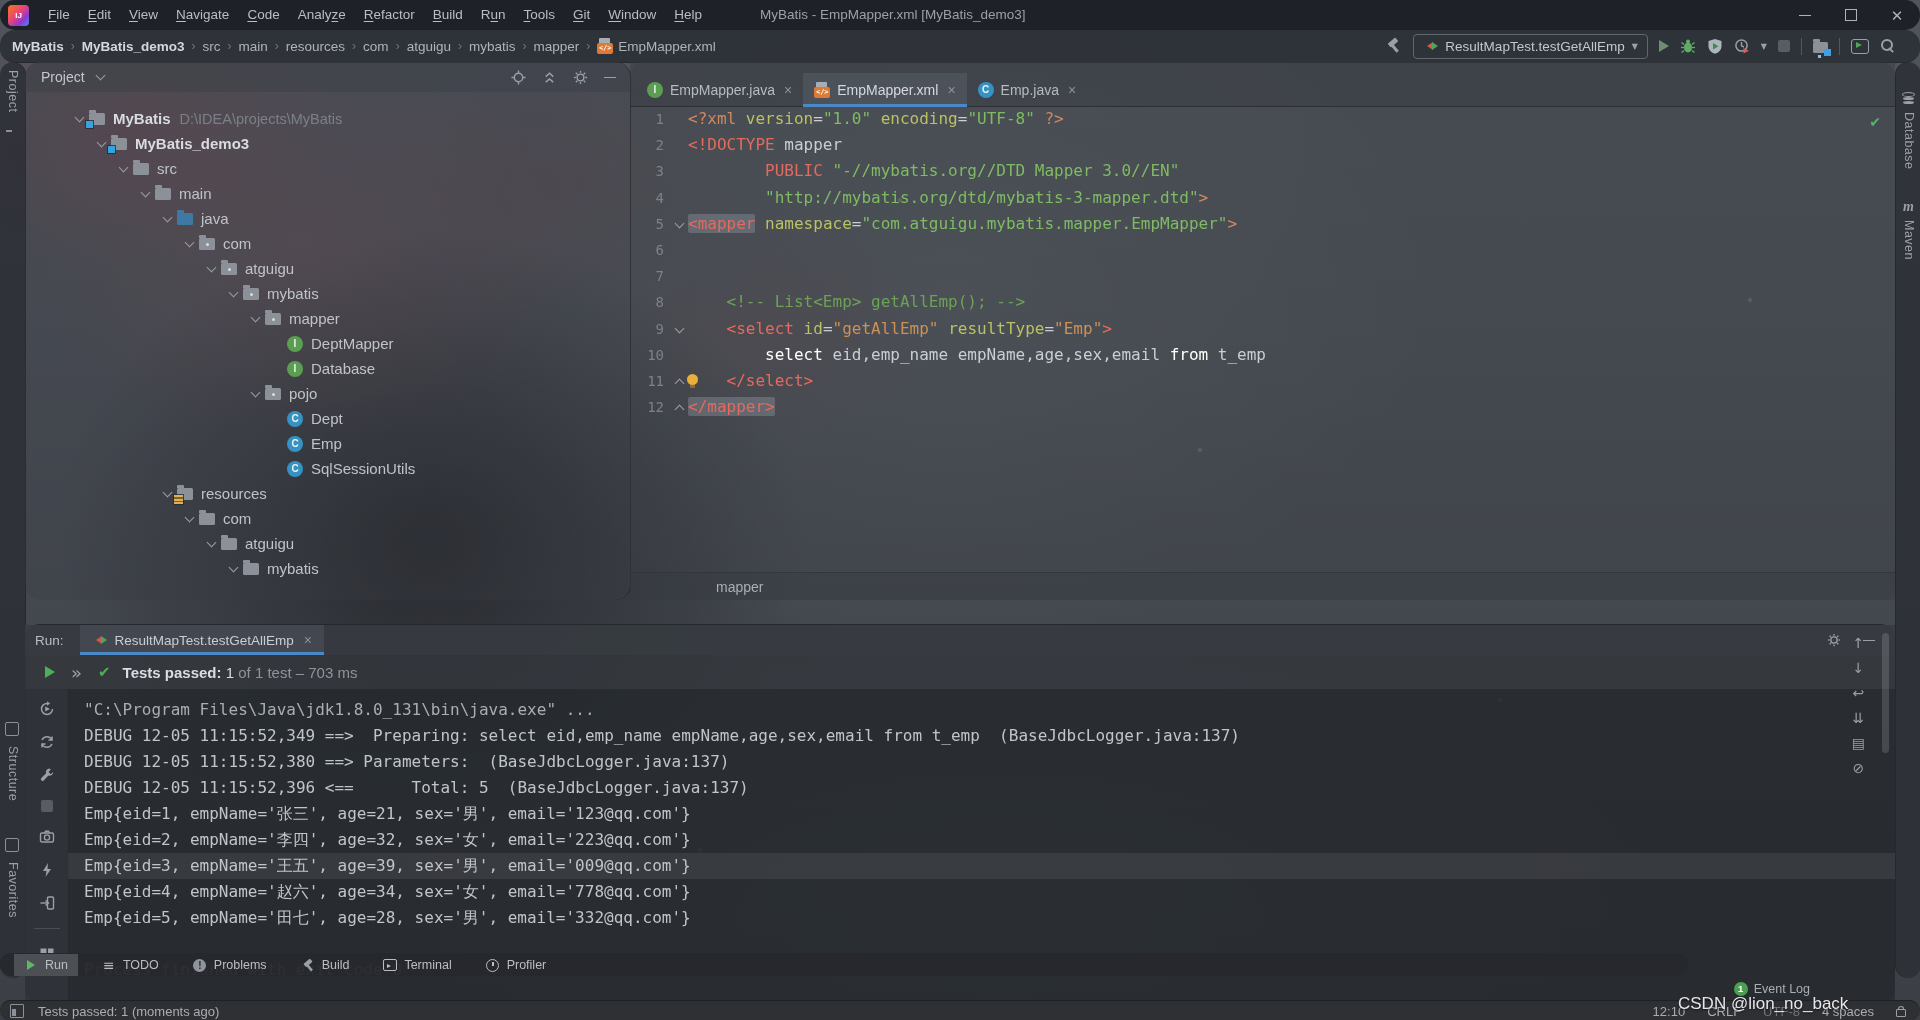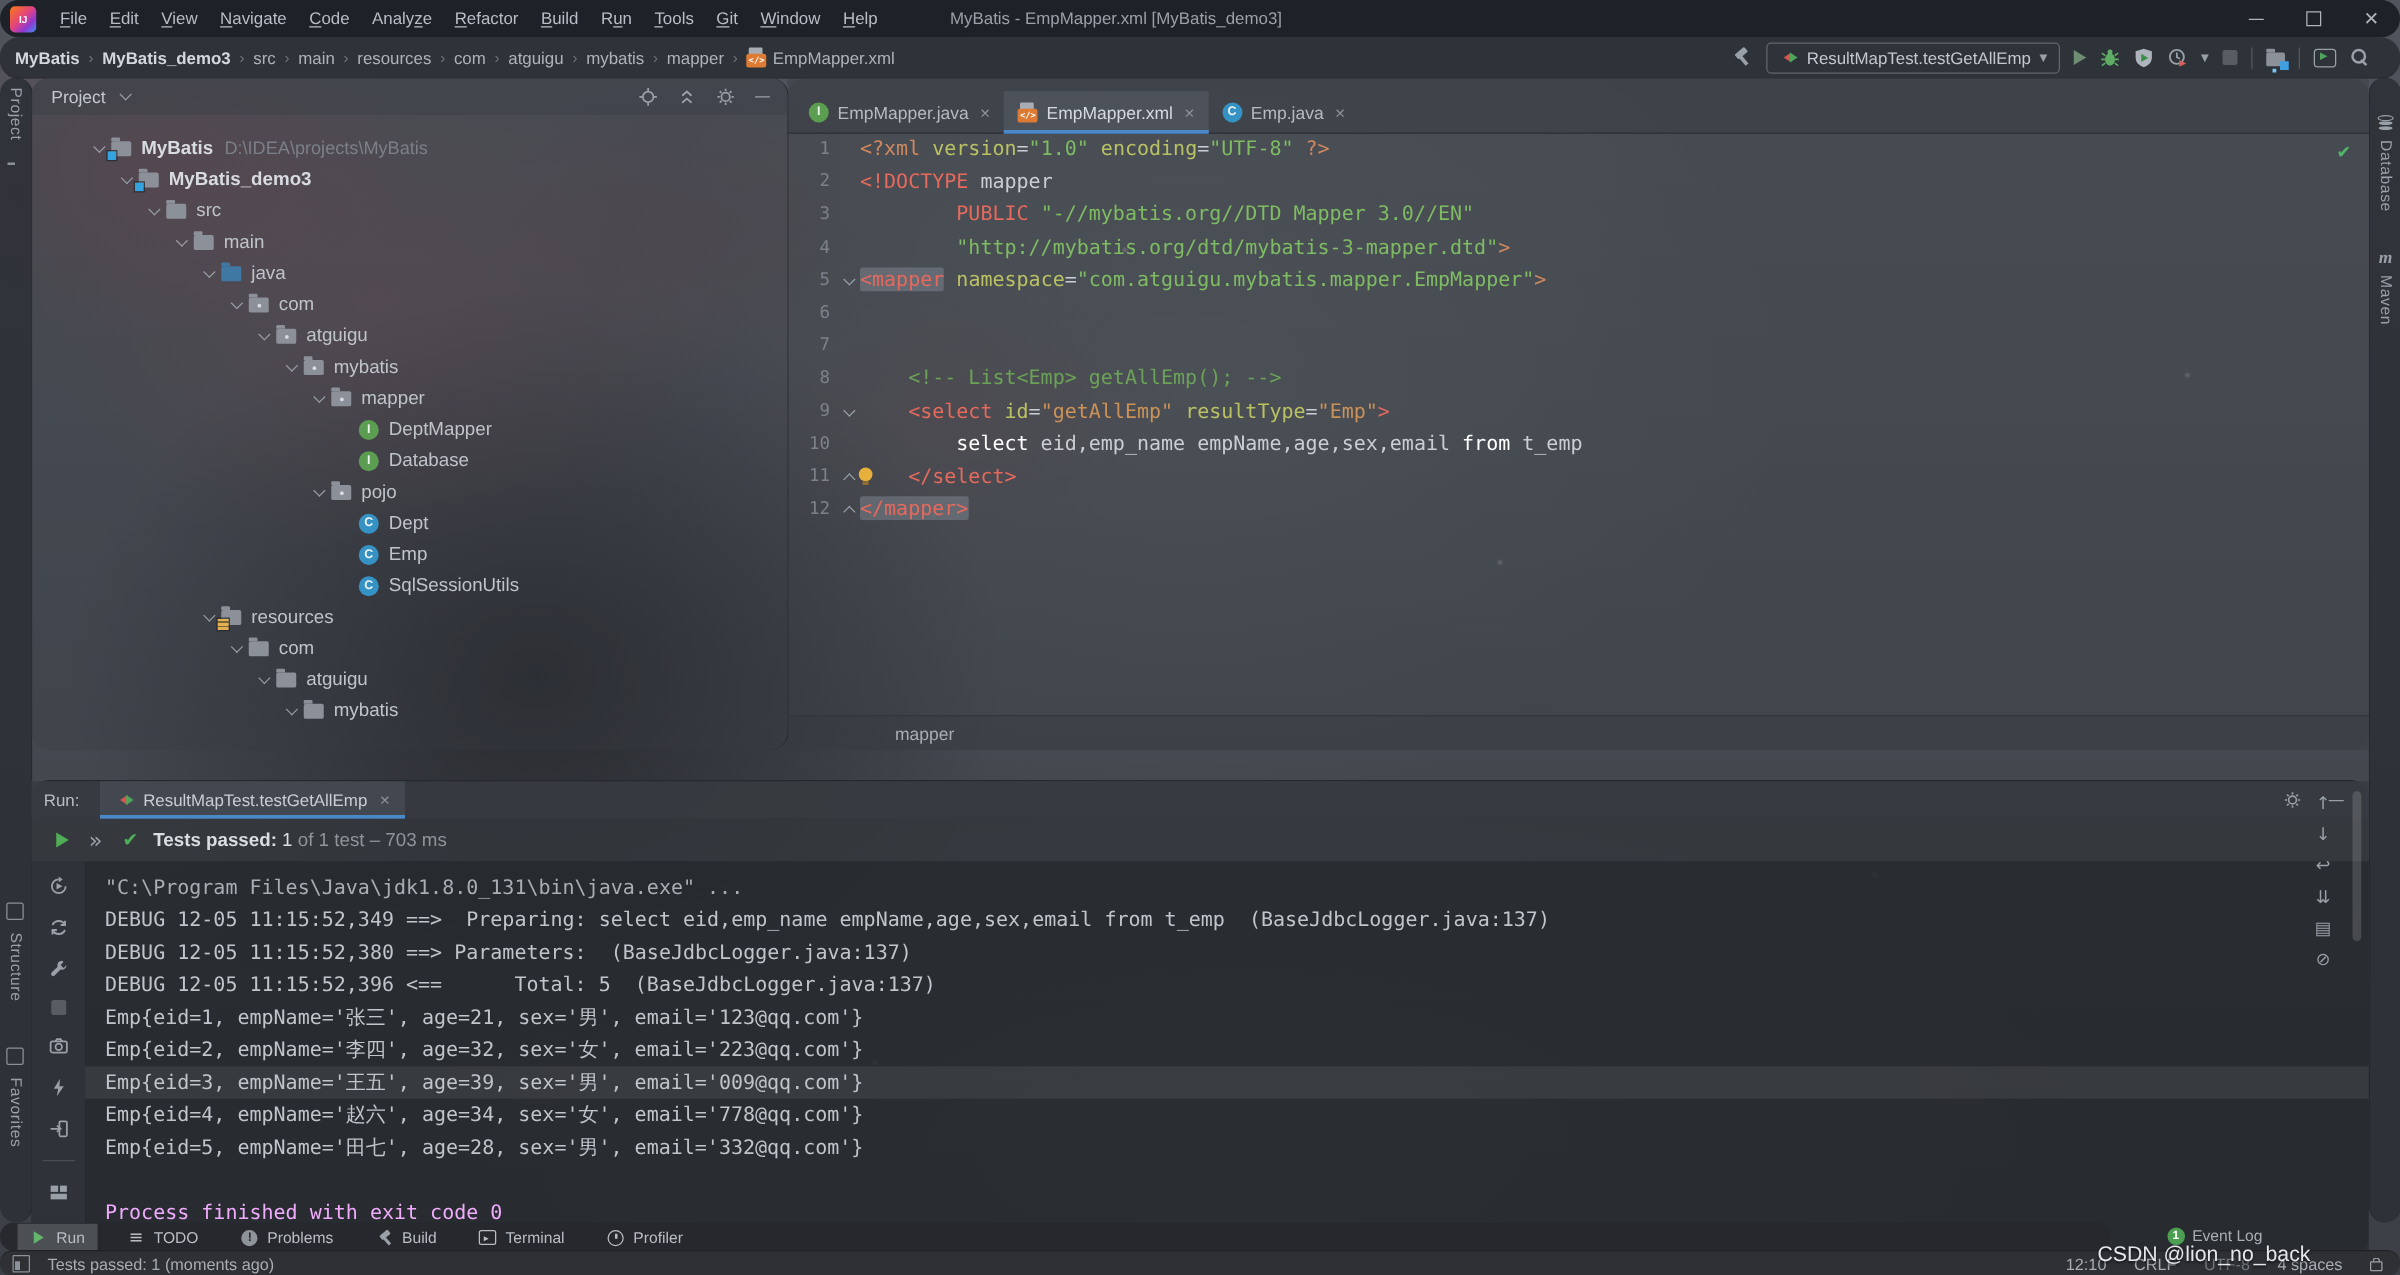--- a/index.html
+++ b/index.html
@@ -129,21 +129,21 @@
   #run-toolbar svg{display:block;}
   .tb-sep{width:26px;height:1px;background:#4a4e54;}
   #console{position:absolute;left:43px;top:64px;right:0;bottom:0;background:rgba(38,41,46,.72);padding-top:8px;overflow:hidden;}
   .console-line{height:26px;line-height:26px;white-space:pre;font-family:"DejaVu Sans Mono",monospace;font-size:16px;color:#c0c4cb;padding-left:16px;}
   .console-line.dim{color:#a9adb4;}
   .console-line.bright{color:#f0abfc;}
   .console-line.hl{background:rgba(255,255,255,.07);}
   #console-icons{position:absolute;right:30px;top:10px;display:flex;flex-direction:column;gap:9px;align-items:center;font-family:"DejaVu Sans",sans-serif;color:#9aa0a8;font-size:14px;}
   #console-scroll{position:absolute;right:6px;top:8px;width:7px;height:120px;background:rgba(255,255,255,.14);border-radius:4px;}
   
-  #bottombar{left:0;top:978px;width:1688px;height:22px;background:rgba(38,41,45,.96);border-top:1px solid #26282d;display:flex;align-items:flex-end;}
+  #bottombar{left:0;top:953px;width:1688px;height:22px;background:rgba(38,41,45,.96);border-top:1px solid #26282d;display:flex;align-items:flex-end;}
   .bb-item{display:inline-flex;align-items:center;gap:7px;height:22px;padding:0 10px;margin-left:14px;color:#b9bec5;font-size:12.5px;}
   .bb-item.active{background:#4c5054;}
   .bbi{display:inline-flex;align-items:center;justify-content:center;width:14px;height:14px;position:relative;flex:none;}
   .bbi-run::before{content:"";border-left:8px solid #c2c7cd;border-top:5px solid transparent;border-bottom:5px solid transparent;}
   .bb-item.active .bbi-run::before{border-left-color:#62b56a;}
   .bbi-todo::before{content:"≡";font-family:"DejaVu Sans",sans-serif;font-size:14px;color:#b9bec5;}
   .bbi-problems::before{content:"!";width:13px;height:13px;border-radius:50%;background:#8f949b;color:#26282d;font:700 10px/13px "Liberation Sans",sans-serif;text-align:center;}
   .bbi-terminal{border:1.5px solid #b9bec5;border-radius:2px;width:12px;height:10px;}
   .bbi-terminal::before{content:"";position:absolute;left:3px;top:4px;border-left:4px solid #b9bec5;border-top:2.5px solid transparent;border-bottom:2.5px solid transparent;}
   .bbi-profiler::before{content:"";width:11px;height:11px;border:1.5px solid #b9bec5;border-radius:50%;}

